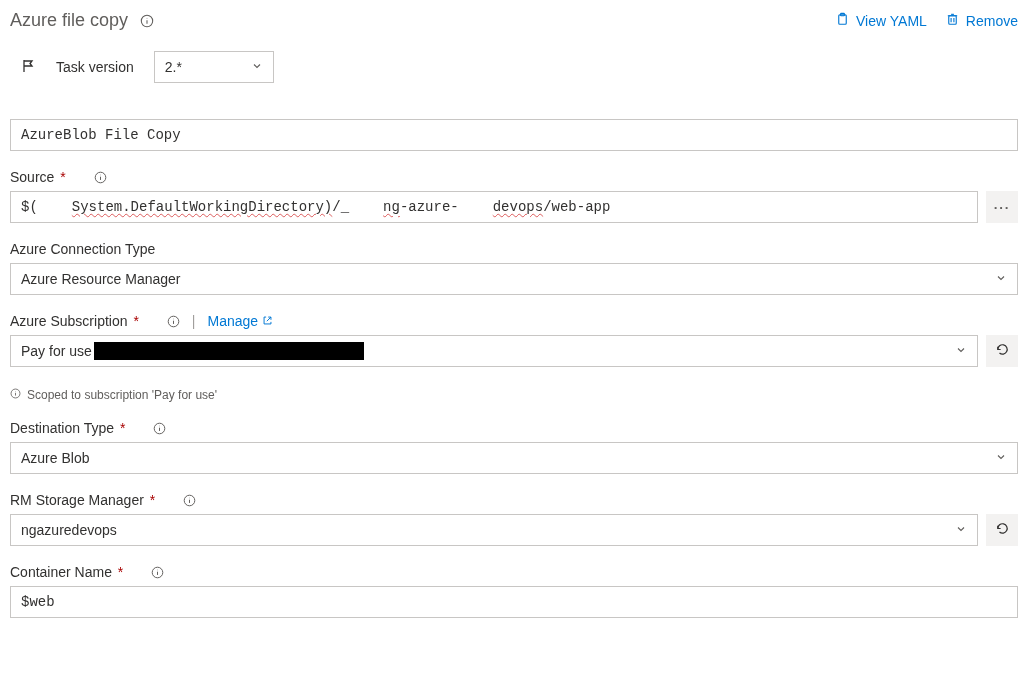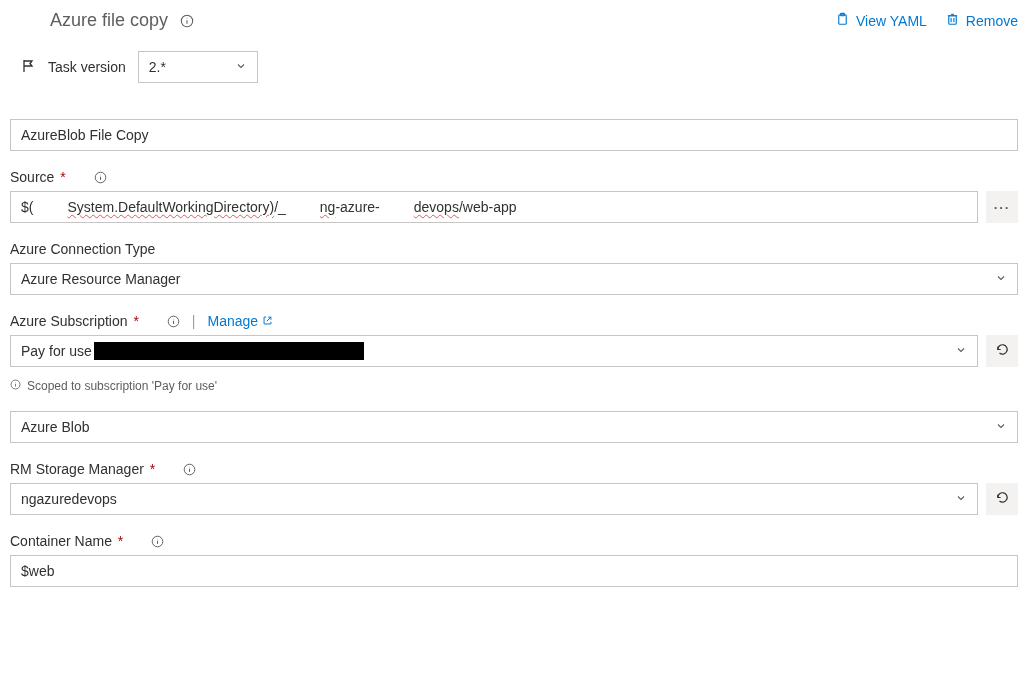--- a/index.html
+++ b/index.html
@@ -19,41 +19,40 @@
     }
     .title-group {
       display: flex;
       align-items: center;
       gap: 8px;
     }
     .page-title {
       font-size: 18px;
       font-weight: 400;
       color: #605e5c;
-      margin-left: 40px;
     }
     .header-actions {
       display: flex;
       align-items: center;
       gap: 18px;
     }
     .header-link {
       display: inline-flex;
       align-items: center;
       gap: 6px;
       color: #0078d4;
       text-decoration: none;
       font-size: 14px;
       cursor: pointer;
     }
     .header-link svg { stroke: #0078d4; fill: none; }
     .task-version-row {
       display: flex;
       align-items: center;
-      gap: 12px;
+      gap: 20px;
       margin-bottom: 36px;
       margin-left: 10px;
     }
     .task-version-label {
       font-size: 14px;
       color: #323130;
     }
     .task-version-select {
       border: 1px solid #c8c6c4;
       height: 32px;
@@ -108,21 +107,21 @@
     .input-row {
       display: flex;
       align-items: stretch;
       gap: 8px;
     }
     .text-input {
       flex: 1;
       border: 1px solid #c8c6c4;
       height: 32px;
       padding: 12px 10px;
-      font-family: Liberation Sans, sans-serif;
+      font-family: Liberation Mono, monospace;
       font-size: 14px;
       color: #323130;
       background: #ffffff;
       outline: none;
     }
     .select-box {
       flex: 1;
       border: 1px solid #c8c6c4;
       height: 32px;
       padding: 0 34px 0 10px;
@@ -145,21 +144,21 @@
       align-items: center;
       justify-content: center;
       border: none;
       background: #f3f2f1;
       cursor: pointer;
     }
     .hint-row {
       display: flex;
       align-items: flex-end;
       gap: 6px;
-      margin-top: 12px;
+      margin-top: 21px;
       font-size: 12px;
       color: #605e5c;
     }
     .hint-row svg { stroke: #605e5c; fill: none; }
     .redacted {
       display: inline-block;
       width: 270px;
       height: 18px;
       background: #000000;
       margin-left: 2px;
@@ -327,20 +326,30 @@
           <circle cx="8" cy="8" r="6.5"></circle>
           <line x1="8" y1="7" x2="8" y2="11"></line>
           <circle cx="8" cy="4.8" r="0.5" fill="#605e5c" stroke="none"></circle>
         </svg>
     </span>
     <span>Scoped to subscription 'Pay for use'</span>
   </div>
 </div>
 
 <div class="field">
+  <div class="field-label-row">
+    <span class="field-label"><span>Destination Type</span><span class="req"> *</span></span>
+    <span class="info-icon">
+      <svg width="13" height="13" viewBox="0 0 16 16" stroke-width="1.2">
+          <circle cx="8" cy="8" r="6.5"></circle>
+          <line x1="8" y1="7" x2="8" y2="11"></line>
+          <circle cx="8" cy="4.8" r="0.5" fill="#605e5c" stroke="none"></circle>
+        </svg>
+    </span>
+  </div>
   <div class="input-row">
     <div class="select-box">
       <span>Azure Blob</span>
       <span class="chevron">
         <svg width="12" height="12" viewBox="0 0 16 16" stroke-width="1.5">
             <polyline points="4,6 8,10 12,6"></polyline>
           </svg>
       </span>
     </div>
   </div>

